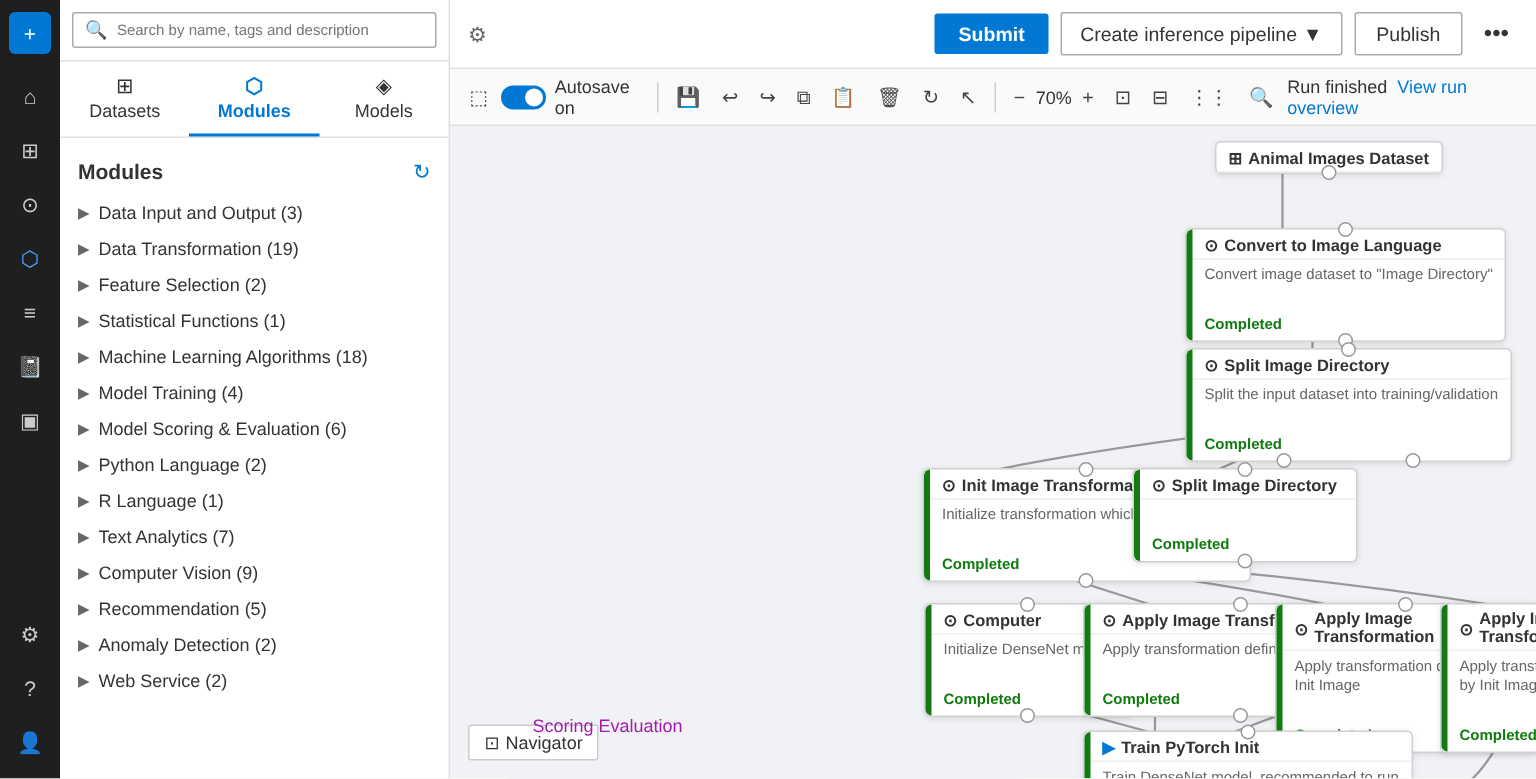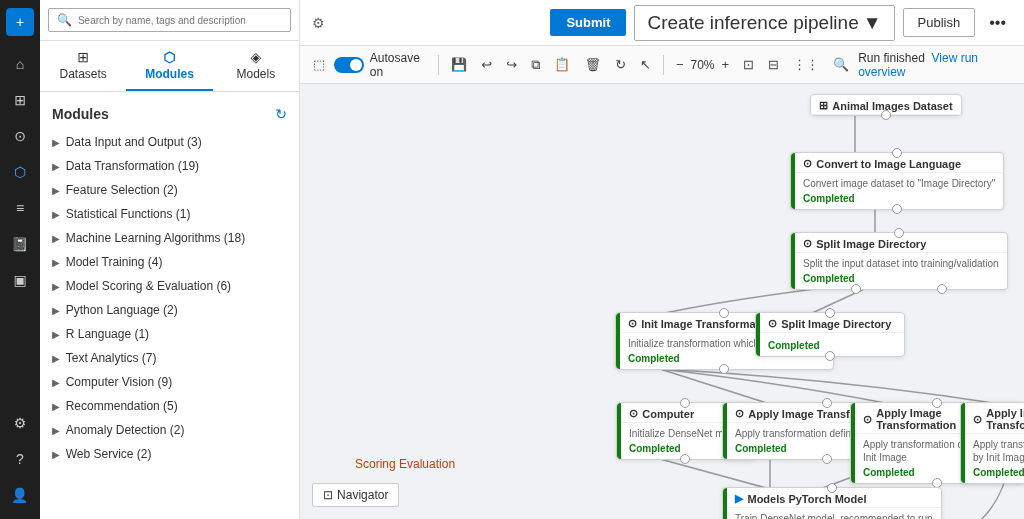--- a/index.html
+++ b/index.html
@@ -36,21 +36,21 @@
     
     
     .main-area { flex: 1; display: flex; flex-direction: column; overflow: hidden; }
     
     
     .top-bar { display: flex; align-items: center; padding: 6px 12px; border-bottom: 1px solid #e0e0e0; gap: 8px; height: 46px; }
     .pipeline-title { font-size: 14px; font-weight: 600; color: #333; margin-right: 4px; }
     .gear-icon { color: #666; cursor: pointer; font-size: 14px; }
     .spacer { flex: 1; }
     .btn-submit { background: #0078d4; color: #fff; border: none; padding: 6px 16px; border-radius: 2px; cursor: pointer; font-size: 13px; font-weight: 600; }
-    .btn-inference { background: #fff; color: #333; border: 1px solid #aaa; padding: 6px 12px; border-radius: 2px; cursor: pointer; font-size: 19px; display: flex; align-items: center; gap: 4px; }
+    .btn-inference { background: #fff; color: #333; border: 1px solid #aaa; padding: 6px 12px; border-radius: 2px; cursor: pointer; font-size: 13px; display: flex; align-items: center; gap: 4px; }
     .btn-publish { background: #fff; color: #333; border: 1px solid #aaa; padding: 6px 14px; border-radius: 2px; cursor: pointer; font-size: 13px; font-weight: 500; }
     .btn-more { background: transparent; border: none; cursor: pointer; font-size: 16px; color: #333; padding: 4px 6px; }
     
     
     .toolbar { display: flex; align-items: center; padding: 4px 8px; background: #fafafa; border-bottom: 1px solid #e0e0e0; gap: 4px; height: 38px; }
     .toolbar-btn { background: none; border: none; cursor: pointer; padding: 3px 5px; color: #444; font-size: 13px; border-radius: 2px; }
     .toolbar-divider { width: 1px; height: 20px; background: #ccc; margin: 0 3px; }
     .autosave-toggle { display: flex; align-items: center; gap: 6px; }
     .toggle-switch { width: 32px; height: 16px; background: #0078d4; border-radius: 8px; position: relative; cursor: pointer; }
     .toggle-knob { width: 12px; height: 12px; background: white; border-radius: 50%; position: absolute; top: 2px; right: 2px; }
@@ -59,21 +59,21 @@
     .run-status { margin-left: auto; font-size: 12px; color: #333; }
     .view-run-link { color: #0078d4; cursor: pointer; text-decoration: none; }
     
     
     .canvas-area { flex: 1; background: #f0f2f5; position: relative; overflow: hidden; }
     
     
     .pipeline-node { position: absolute; background: #fff; border: 1px solid #d0d0d0; border-radius: 4px; min-width: 140px; box-shadow: 0 1px 4px rgba(0,0,0,0.1); }
     .node-header { display: flex; align-items: center; gap: 4px; padding: 4px 8px 2px; border-bottom: 1px solid #eee; font-size: 11px; font-weight: 600; color: #333; }
     .node-body { padding: 4px 8px; font-size: 10px; color: #666; line-height: 1.3; }
-    .node-status { font-size: 10px; color: #107c10; font-weight: 600; margin-top: 2px; }
+    .node-status { font-size: 10px; color: #107c10; font-weight: 600; margin-top: 20px; }
     .node-port-top { width: 10px; height: 10px; border: 1px solid #999; border-radius: 50%; background: #fff; position: absolute; top: -5px; left: 50%; transform: translateX(-50%); }
     .node-port-bottom { width: 10px; height: 10px; border: 1px solid #999; border-radius: 50%; background: #fff; position: absolute; bottom: -5px; left: 50%; transform: translateX(-50%); }
     .node-left-bar { width: 4px; background: #107c10; border-radius: 4px 0 0 4px; position: absolute; left: 0; top: 0; bottom: 0; }
     
     
     .node-dataset { background: #fff; }
     .node-dataset .node-header { font-size: 11px; color: #333; }
     
     
     .navigator-btn { position: absolute; bottom: 12px; left: 12px; background: #fff; border: 1px solid #ccc; border-radius: 2px; padding: 4px 10px; font-size: 12px; cursor: pointer; display: flex; align-items: center; gap: 4px; color: #333; }
@@ -389,30 +389,30 @@
           <div class="node-status">Completed</div>
         </div>
       </div>
 
       <div class="pipeline-node" style="left:422px; top:403px; min-width:150px;">
         <div class="node-left-bar"></div>
         <div class="node-port-top"></div>
 
         <div class="node-header" style="padding-left:12px;">
           <span style="color:#0078d4;">▶</span>
-          <span>Models PyTorch Model</span>
+          <span>Train PyTorch Init</span>
         </div>
         <div class="node-body" style="padding-left:12px;">
           <div>Train DenseNet model, recommended to run</div>
 
         </div>
       </div>
 
       <div class="navigator-btn">
         <span>⊡</span>
         <span>Navigator</span>
       </div>
 
-      <div style="position:absolute; bottom:48px; left:55px; font-size:12px; color:#c2410c; font-weight:500;">Scoring Evaluation</div>
+      <div style="position:absolute; bottom:28px; left:55px; font-size:12px; color:#a21caf; font-weight:500;">Scoring Evaluation</div>
 
     </div>
   </div>
 </div>
 
 </body></html>

